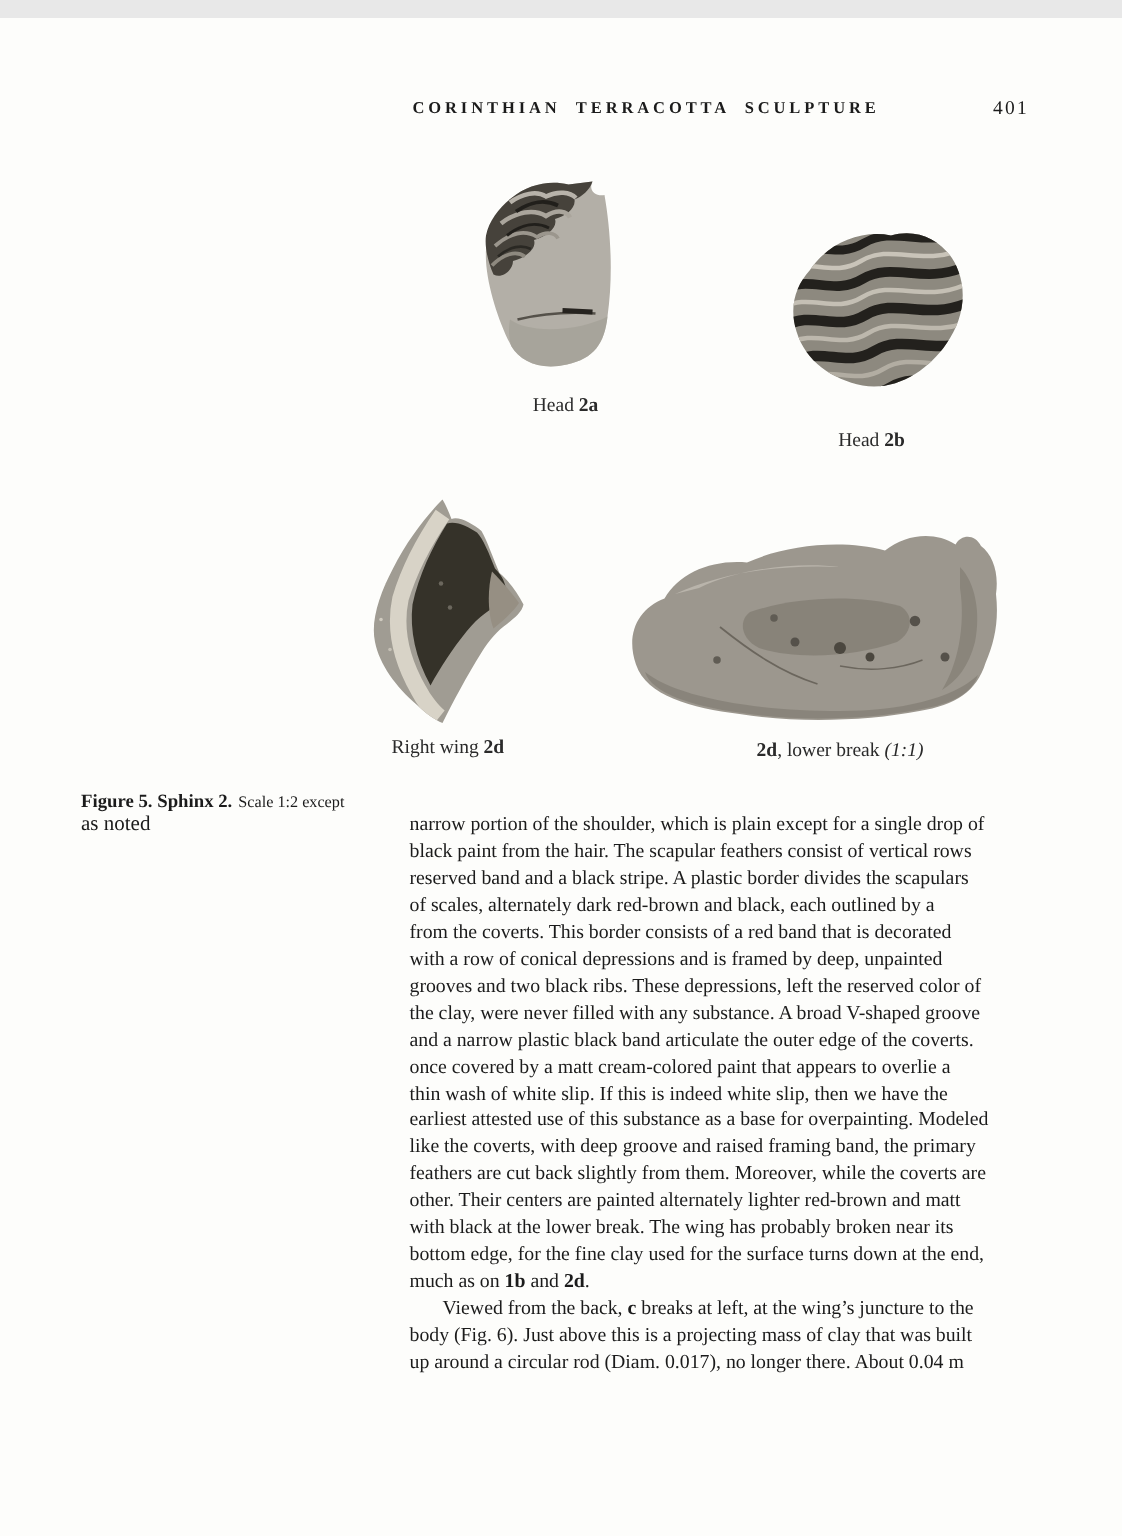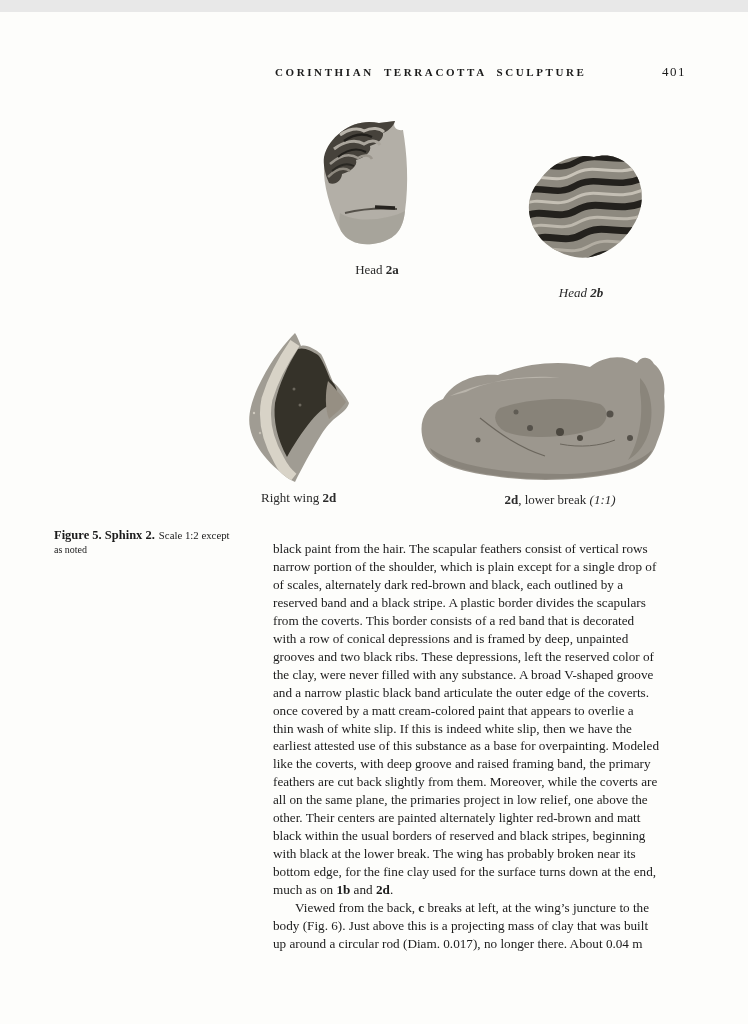--- a/index.html
+++ b/index.html
@@ -25,30 +25,30 @@
   
   .plate{position:absolute;}
   .plate svg{display:block;width:100%;height:100%;}
   .plate-head-2a{left:314px;top:107px;width:118px;height:134px;}
   .plate-head-2b{left:516px;top:136px;width:132px;height:123px;}
   .plate-right-wing{left:242px;top:317px;width:112px;height:158px;}
   .plate-lower-break{left:410px;top:336px;width:266px;height:142px;}
   
   .caption{position:absolute;font-size:13px;color:#2a2a2a;}
   .cap-head-2a{left:312px;top:250px;width:130px;text-align:center;}
-  .cap-head-2b{left:515px;top:273px;width:132px;text-align:center;font-style:italic;}
+  .cap-head-2b{left:515px;top:273px;width:132px;text-align:center;}
   .cap-right-wing{left:261px;top:478px;}
   .cap-lower-break{left:440px;top:480px;width:240px;text-align:center;}
   .caption b{font-weight:bold;}
   .caption .ital{font-style:italic;}
   
   .fig-caption{position:absolute;left:54px;top:515px;width:210px;line-height:13.5px;}
   .fig-caption .fc-bold{font-weight:bold;font-size:12.5px;}
   .fig-caption .fc-rest{font-size:10.8px;margin-left:4px;}
-  .fig-caption .fc-rest2{font-size:10px;}
+  .fig-caption .fc-rest2{font-size:14px;}
   
   .body-text{
     position:absolute;left:273px;top:528px;width:440px;
     font-size:13.2px;
   }
   .body-line{line-height:17.95px;white-space:nowrap;}
   .body-line.indent{text-indent:22px;}
 </style>
 </head>
 <body>
@@ -140,37 +140,35 @@
     </svg>
   </div>
   <div class="caption cap-lower-break"><b>2d</b><span>, lower break </span><span class="ital">(1:1)</span></div>
 
   <div class="fig-caption">
     <div><span class="fc-bold">Figure 5. Sphinx 2.</span><span class="fc-rest">Scale 1:2 except</span></div>
     <div class="fc-rest2">as noted</div>
   </div>
 
   <div class="body-text">
+      <div class="body-line"><span>narrow portion of the shoulder, which is plain except for a single drop of</span></div>
       <div class="body-line"><span>black paint from the hair. The scapular feathers consist of vertical rows</span></div>
-      <div class="body-line"><span>narrow portion of the shoulder, which is plain except for a single drop of</span></div>
+      <div class="body-line"><span>reserved band and a black stripe. A plastic border divides the scapulars</span></div>
       <div class="body-line"><span>of scales, alternately dark red-brown and black, each outlined by a</span></div>
-      <div class="body-line"><span>reserved band and a black stripe. A plastic border divides the scapulars</span></div>
       <div class="body-line"><span>from the coverts. This border consists of a red band that is decorated</span></div>
       <div class="body-line"><span>with a row of conical depressions and is framed by deep, unpainted</span></div>
       <div class="body-line"><span>grooves and two black ribs. These depressions, left the reserved color of</span></div>
       <div class="body-line"><span>the clay, were never filled with any substance. A broad V-shaped groove</span></div>
       <div class="body-line"><span>and a narrow plastic black band articulate the outer edge of the coverts.</span></div>
       <div class="body-line"><span>once covered by a matt cream-colored paint that appears to overlie a</span></div>
       <div class="body-line"><span>thin wash of white slip. If this is indeed white slip, then we have the</span></div>
       <div class="body-line"><span>earliest attested use of this substance as a base for overpainting. Modeled</span></div>
       <div class="body-line"><span>like the coverts, with deep groove and raised framing band, the primary</span></div>
       <div class="body-line"><span>feathers are cut back slightly from them. Moreover, while the coverts are</span></div>
-      <div class="body-line"><span>all on the same plane, the primaries project in low relief, one above the</span></div>
       <div class="body-line"><span>other. Their centers are painted alternately lighter red-brown and matt</span></div>
-      <div class="body-line"><span>black within the usual borders of reserved and black stripes, beginning</span></div>
       <div class="body-line"><span>with black at the lower break. The wing has probably broken near its</span></div>
       <div class="body-line"><span>bottom edge, for the fine clay used for the surface turns down at the end,</span></div>
       <div class="body-line"><span>much as on </span><span style="font-weight: bold;">1b</span><span> and </span><span style="font-weight: bold;">2d</span><span>.</span></div>
       <div class="body-line indent"><span>Viewed from the back, </span><span style="font-weight: bold;">c</span><span> breaks at left, at the wing’s juncture to the</span></div>
       <div class="body-line"><span>body (Fig. 6). Just above this is a projecting mass of clay that was built</span></div>
       <div class="body-line"><span>up around a circular rod (Diam. 0.017), no longer there. About 0.04 m</span></div>
     </div>
 
 </div>
 

